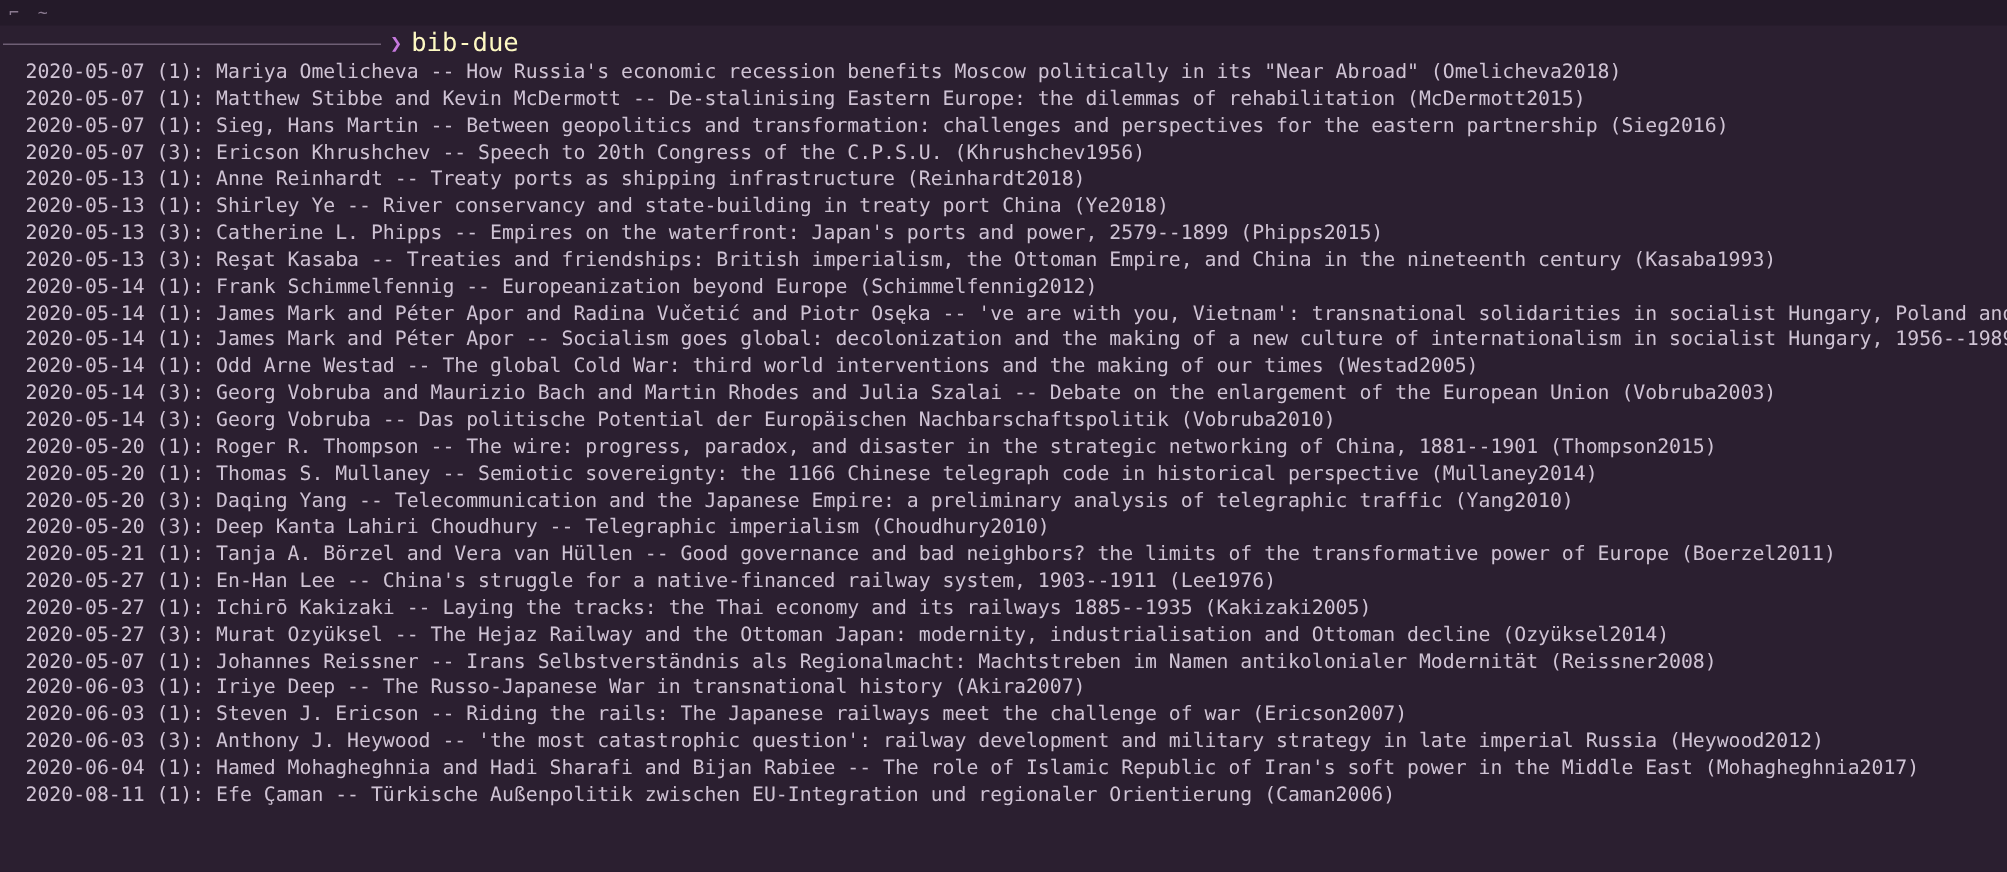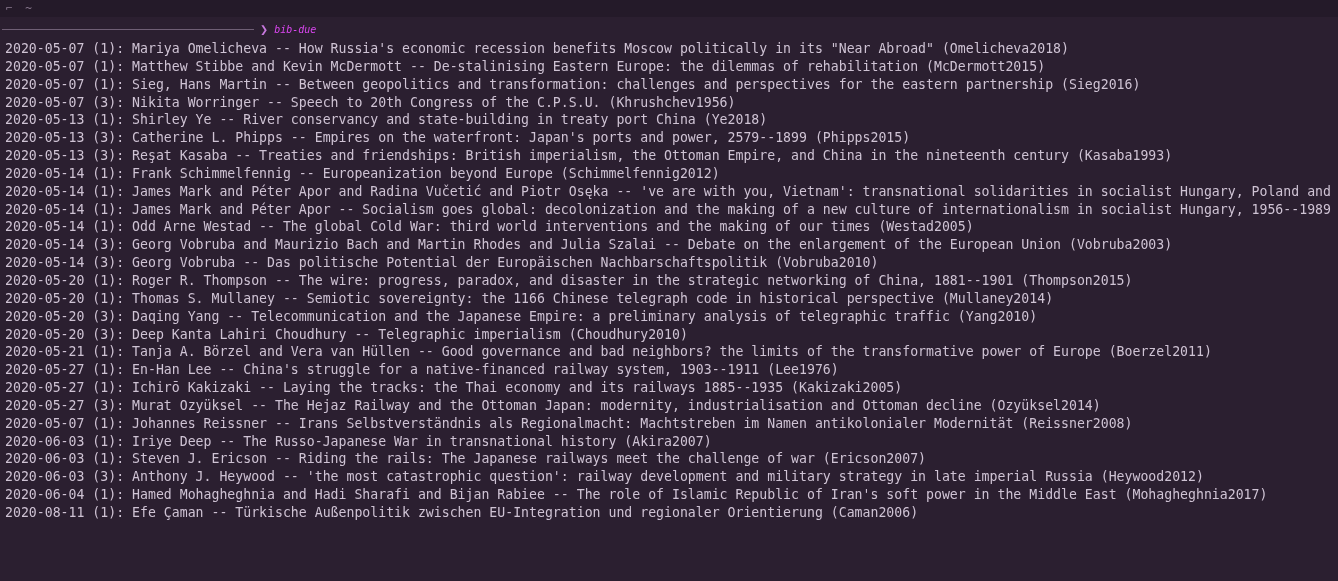--- a/index.html
+++ b/index.html
@@ -57,27 +57,26 @@
     margin-left: 2px;
     margin-right: 6px;
     vertical-align: middle;
   }
   .chev {
     color: #c678dd;
     font-size: 13.5px;
     margin-right: 6px;
   }
   .cmd {
-    color: #d946ef;
-    font-size: 10px;
-    font-style: italic;
+    color: #fef9c3;
+    font-size: 17px;
   }
   .output {
     flex: 1 1 auto;
-    padding: 0 0 0 4px;
+    padding: 0 0 0 16px;
     overflow: hidden;
   }
   .line {
     font-size: 13.2px;
     line-height: 17.85px;
     color: #cfc3d4;
     white-space: pre;
     padding-left: 1px;
     letter-spacing: 0px;
   }
@@ -98,21 +97,22 @@
   <div class="promptline">
     <span class="rule"></span>
     <span class="chev">❯</span>
     <span class="cmd">bib-due</span>
   </div>
 
   <div class="output" id="output">
       <div class="line"><span class="date">2020-05-07</span> <span class="prio">(1)</span>: <span class="body">Mariya Omelicheva -- How Russia's economic recession benefits Moscow politically in its "Near Abroad" (Omelicheva2018)</span></div>
       <div class="line"><span class="date">2020-05-07</span> <span class="prio">(1)</span>: <span class="body">Matthew Stibbe and Kevin McDermott -- De-stalinising Eastern Europe: the dilemmas of rehabilitation (McDermott2015)</span></div>
       <div class="line"><span class="date">2020-05-07</span> <span class="prio">(1)</span>: <span class="body">Sieg, Hans Martin -- Between geopolitics and transformation: challenges and perspectives for the eastern partnership (Sieg2016)</span></div>
-      <div class="line"><span class="date">2020-05-07</span> <span class="prio">(3)</span>: <span class="body">Nikita Worringer -- Speech to 20th Congress of the C.P.S.U. (Khrushchev1956)</span></div>
+      <div class="line"><span class="date">2020-05-07</span> <span class="prio">(3)</span>: <span class="body">Ericson Khrushchev -- Speech to 20th Congress of the C.P.S.U. (Khrushchev1956)</span></div>
+      <div class="line"><span class="date">2020-05-13</span> <span class="prio">(1)</span>: <span class="body">Anne Reinhardt -- Treaty ports as shipping infrastructure (Reinhardt2018)</span></div>
       <div class="line"><span class="date">2020-05-13</span> <span class="prio">(1)</span>: <span class="body">Shirley Ye -- River conservancy and state-building in treaty port China (Ye2018)</span></div>
       <div class="line"><span class="date">2020-05-13</span> <span class="prio">(3)</span>: <span class="body">Catherine L. Phipps -- Empires on the waterfront: Japan's ports and power, 2579--1899 (Phipps2015)</span></div>
       <div class="line"><span class="date">2020-05-13</span> <span class="prio">(3)</span>: <span class="body">Reşat Kasaba -- Treaties and friendships: British imperialism, the Ottoman Empire, and China in the nineteenth century (Kasaba1993)</span></div>
       <div class="line"><span class="date">2020-05-14</span> <span class="prio">(1)</span>: <span class="body">Frank Schimmelfennig -- Europeanization beyond Europe (Schimmelfennig2012)</span></div>
       <div class="line"><span class="date">2020-05-14</span> <span class="prio">(1)</span>: <span class="body">James Mark and Péter Apor and Radina Vučetić and Piotr Osęka -- 've are with you, Vietnam': transnational solidarities in socialist Hungary, Poland and Yugoslavia (Mark2015)</span></div>
       <div class="line"><span class="date">2020-05-14</span> <span class="prio">(1)</span>: <span class="body">James Mark and Péter Apor -- Socialism goes global: decolonization and the making of a new culture of internationalism in socialist Hungary, 1956--1989 (Mark2015a)</span></div>
       <div class="line"><span class="date">2020-05-14</span> <span class="prio">(1)</span>: <span class="body">Odd Arne Westad -- The global Cold War: third world interventions and the making of our times (Westad2005)</span></div>
       <div class="line"><span class="date">2020-05-14</span> <span class="prio">(3)</span>: <span class="body">Georg Vobruba and Maurizio Bach and Martin Rhodes and Julia Szalai -- Debate on the enlargement of the European Union (Vobruba2003)</span></div>
       <div class="line"><span class="date">2020-05-14</span> <span class="prio">(3)</span>: <span class="body">Georg Vobruba -- Das politische Potential der Europäischen Nachbarschaftspolitik (Vobruba2010)</span></div>
       <div class="line"><span class="date">2020-05-20</span> <span class="prio">(1)</span>: <span class="body">Roger R. Thompson -- The wire: progress, paradox, and disaster in the strategic networking of China, 1881--1901 (Thompson2015)</span></div>

